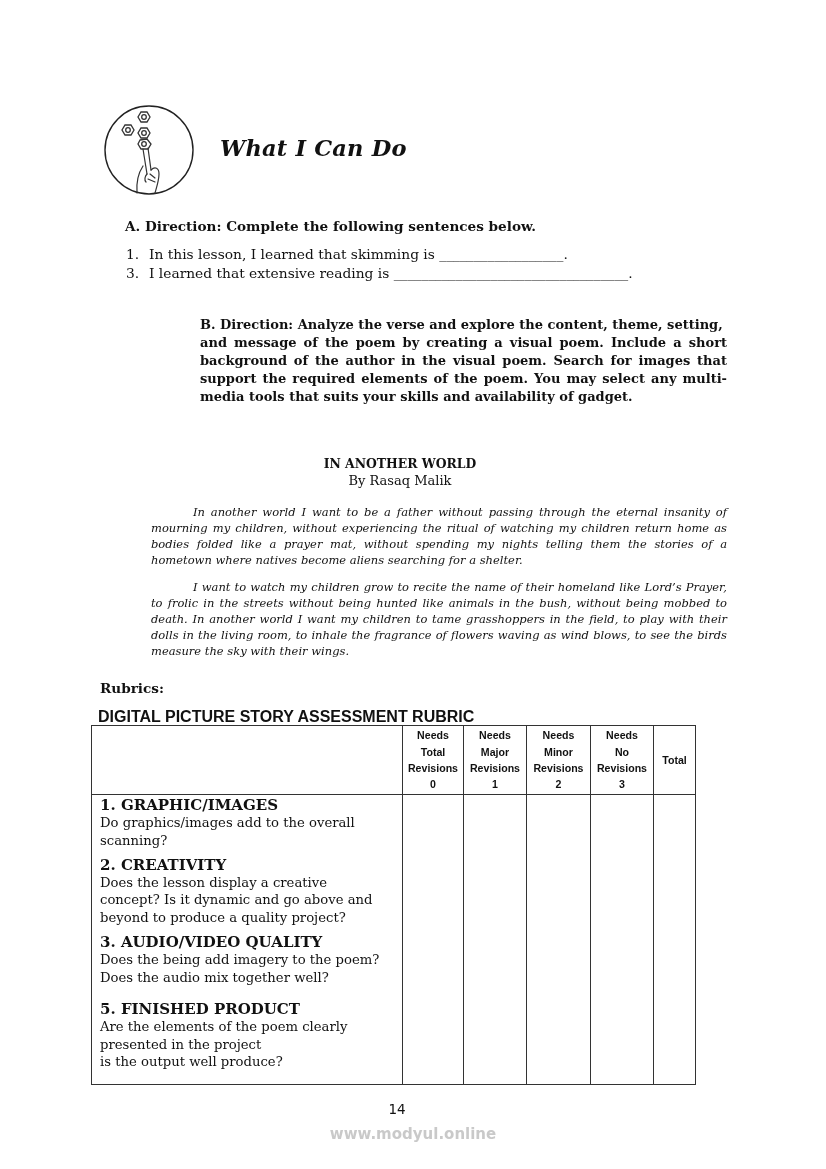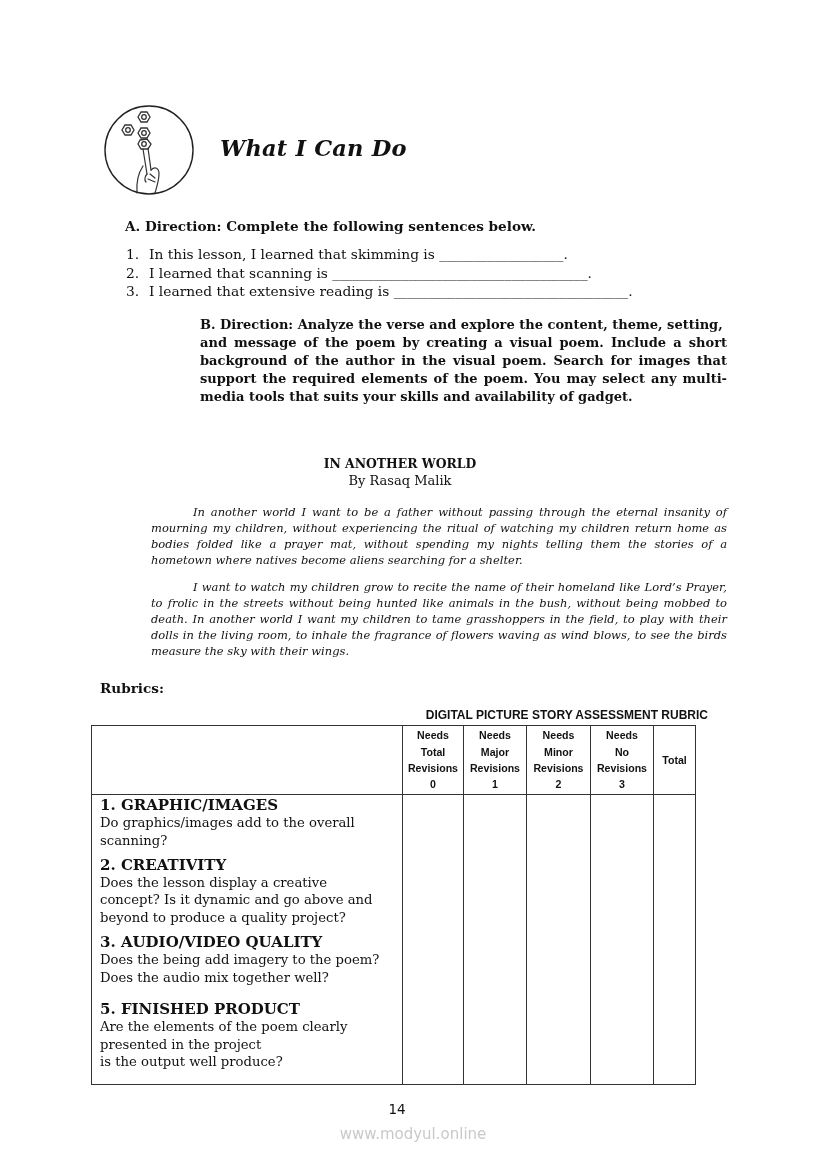--- a/index.html
+++ b/index.html
@@ -26,41 +26,41 @@
   .poem-title span { position: relative; left: -13px; }
   .poem-author { left: 0; width: 826px; top: 473px; text-align: center; font-size: 13px; }
   .poem-author span { position: relative; left: -13px; }
   .poem { left: 151px; width: 576px; font-style: italic; font-size: 11.5px; line-height: 16px; text-align: justify; margin: 0; }
   .poem p { margin: 0; text-indent: 42px; text-align: justify; }
   .stanza1 { top: 504px; }
   .stanza2 { top: 579px; }
 
   
   .rubrics-label { left: 100px; top: 680px; font-weight: bold; font-size: 13.6px; }
-  .rubric-title { left: 92px; width: 610px; top: 708px; text-align: right; font-family: "Liberation Sans", sans-serif; font-weight: bold; font-size: 12px; }
+  .rubric-title { left: 92px; width: 610px; top: 708px; text-align: left; font-family: "Liberation Sans", sans-serif; font-weight: bold; font-size: 16px; }
   .rubric-title span { position: relative; left: 6px; }
 
   table.rubric { position: absolute; left: 91px; top: 725px; border-collapse: collapse; table-layout: fixed; }
   table.rubric td, table.rubric th { border: 1.5px solid #333; padding: 0; vertical-align: top; }
   table.rubric th { font-family: "Liberation Sans", sans-serif; font-weight: bold; font-size: 10.6px; line-height: 16.3px; text-align: center; height: 68px; vertical-align: middle; }
   .col0 { width: 311px; }
   .col1 { width: 61px; }
   .col2 { width: 63px; }
   .col3 { width: 64px; }
   .col4 { width: 63px; }
   .col5 { width: 42px; }
   .crit-cell { padding: 2px 0 0 8px !important; height: 287px; }
   .crit { font-size: 13.2px; line-height: 17.3px; }
   .crit .ch { font-weight: bold; font-size: 15px; }
   .crit + .crit { margin-top: 8px; }
   .crit.c4 { margin-top: 15px; }
 
   .page-num { left: 0; width: 792px; top: 1101px; text-align: center; font-family: "DejaVu Sans", sans-serif; font-size: 13.5px; }
   .page-num span { position: relative; left: 1px; }
-  .watermark { left: 0; width: 826px; top: 1125px; text-align: center; font-family: "DejaVu Sans", sans-serif; font-size: 15px; color: #c9c9c9; }
+  .watermark { left: 0; width: 826px; top: 1125px; text-align: center; font-family: "DejaVu Sans", sans-serif; font-size: 15px; color: #c9c9c9; font-weight: bold; }
   .watermark span { position: relative; left: 0px; }
 </style>
 </head>
 <body>
 
 <div class="abs icon-circle">
   <svg width="92" height="92" viewBox="0 0 92 92">
     <circle cx="46" cy="46" r="44" fill="none" stroke="#222" stroke-width="1.4"></circle>
 
     <g fill="none" stroke="#333" stroke-width="1.3">
@@ -83,21 +83,20 @@
       <path d="M47,70 L52,74"></path>
       <path d="M45,75 L52,78"></path>
     </g>
   </svg>
 </div>
 <div class="abs page-title">What I Can Do</div>
 
 <div class="abs dirA">A. Direction: Complete the following sentences below.</div>
 <ol class="abs list-a">
   <li><span class="num">1.</span><span>In this lesson, I learned that skimming is __________________.</span></li>
-  <li><span class="num">2.</span><span>I learned that scanning is _____________________________________.</span></li>
   <li><span class="num">3.</span><span>I learned that extensive reading is __________________________________.</span></li>
 </ol>
 
 <div class="abs dirB">
   <div class="body">
     <span class="first"><span>B. Direction:</span> <span>Analyze the verse and explore the content, theme, setting,</span></span>
     <span>and message of the poem by creating a visual poem.  Include a short background of the author in the visual poem. Search for images that support the required elements of the poem. You may select any multi-media tools that suits your skills and availability of gadget.</span>
   </div>
 </div>
 

